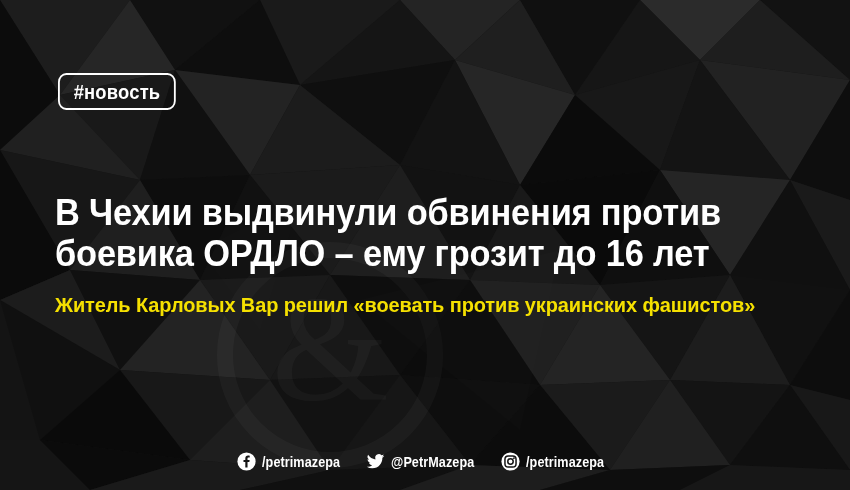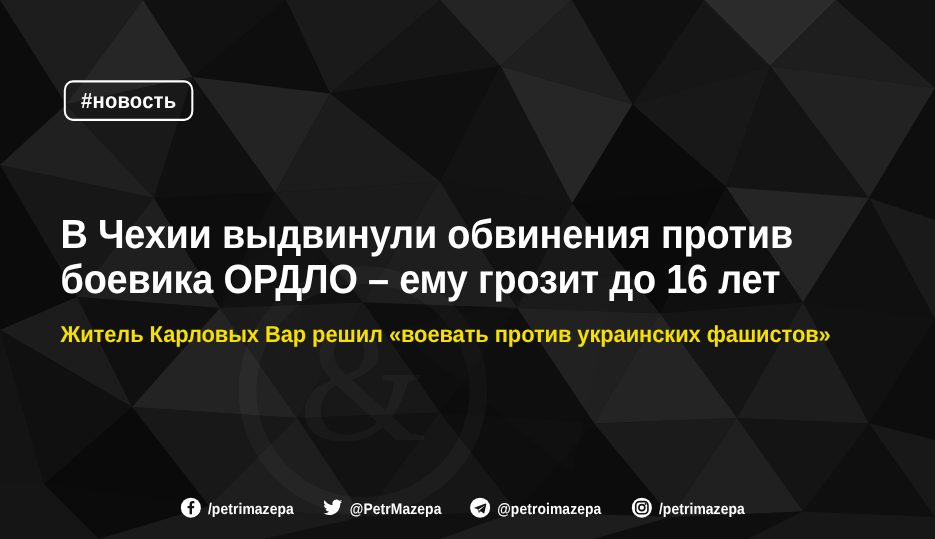--- a/index.html
+++ b/index.html
@@ -235,29 +235,20 @@
 
     <div class="social">
       <span class="glyph">
         <svg width="19" height="19" viewBox="0 0 24 24">
           <path fill="#ffffff" d="M23 4.9c-.8.36-1.67.6-2.58.71a4.5 4.5 0 0 0 1.97-2.48 9 9 0 0 1-2.85 1.09A4.49 4.49 0 0 0 11.8 8.3c0 .35.04.7.11 1.02A12.74 12.74 0 0 1 2.64 3.6a4.49 4.49 0 0 0 1.39 5.99 4.45 4.45 0 0 1-2.03-.56v.06a4.49 4.49 0 0 0 3.6 4.4 4.5 4.5 0 0 1-2.03.08 4.5 4.5 0 0 0 4.2 3.12A9.01 9.01 0 0 1 1 18.54a12.7 12.7 0 0 0 6.88 2.02c8.26 0 12.78-6.84 12.78-12.77l-.01-.58A9.1 9.1 0 0 0 23 4.9z"></path>
         </svg>
       </span>
       <span class="handle">@PetrMazepa</span>
     </div>
 
-    <div class="social">
-      <span class="glyph">
-        <svg width="19" height="19" viewBox="0 0 24 24">
-          <circle cx="12" cy="12" r="11.5" fill="#ffffff"></circle>
-          <path d="M18.2 7.1 5.9 11.8c-.72.28-.7.69-.13.86l3.1.97 1.2 3.66c.15.4.27.56.55.56.28 0 .4-.13.56-.28l1.5-1.46 3.13 2.31c.57.32.98.15 1.12-.53l2.03-9.56c.2-.84-.33-1.22-.76-1.03zM9.9 14.1l6.8-4.28c.33-.2.64-.9.13.27l-5.8 5.24-.23 2.4-.9-3.63z" fill="#141414"></path>
-        </svg>
-      </span>
-      <span class="handle">@petroimazepa</span>
-    </div>
 
     <div class="social">
       <span class="glyph">
         <svg width="19" height="19" viewBox="0 0 24 24">
           <circle cx="12" cy="12" r="11.5" fill="#ffffff"></circle>
           <rect x="5" y="5" width="14" height="14" rx="4.2" ry="4.2" fill="none" stroke="#141414" stroke-width="1.9"></rect>
           <circle cx="12" cy="12" r="3.4" fill="none" stroke="#141414" stroke-width="1.9"></circle>
           <circle cx="16.3" cy="7.8" r="1.1" fill="#141414"></circle>
         </svg>
       </span>

